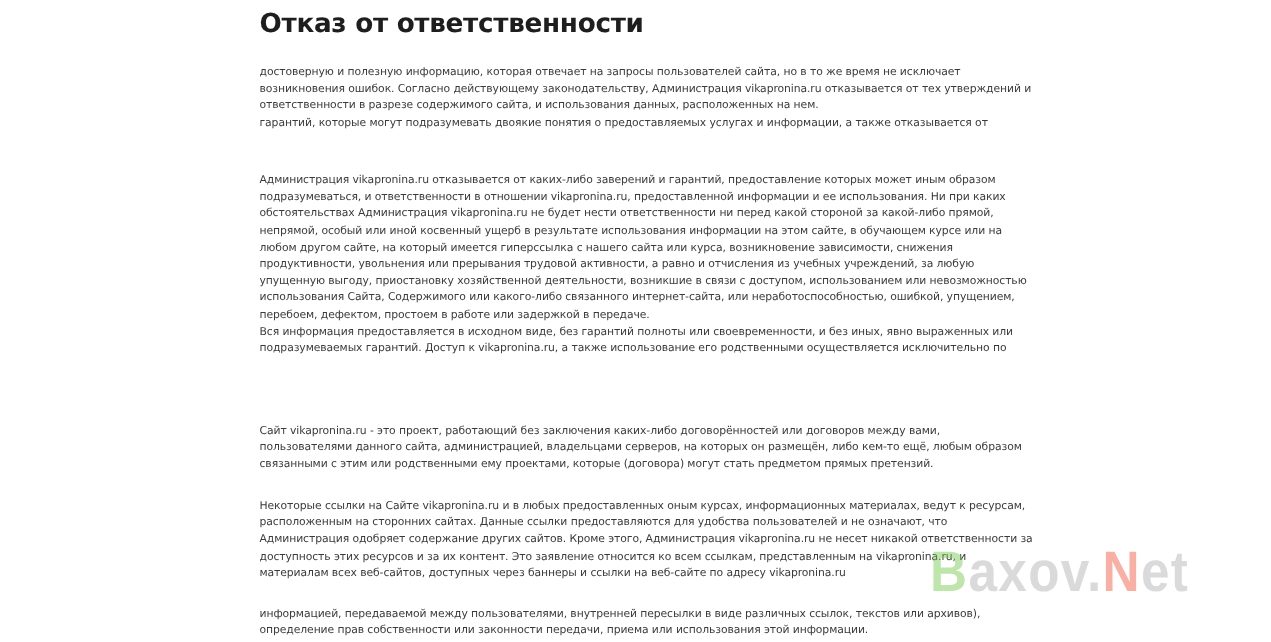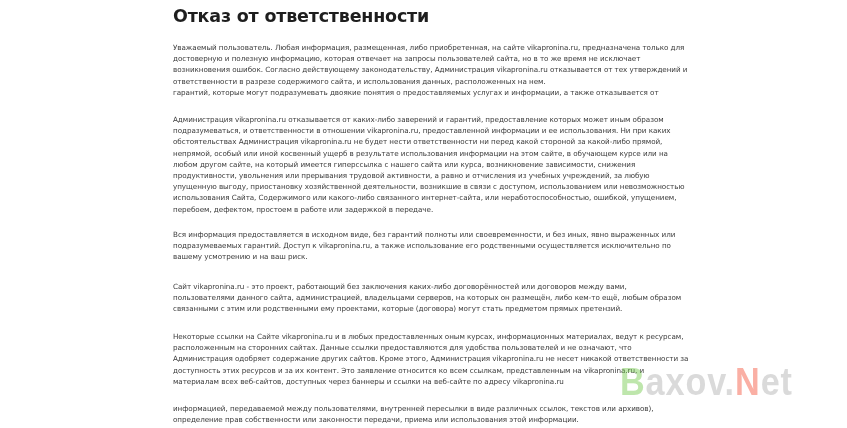--- a/index.html
+++ b/index.html
@@ -68,43 +68,41 @@
     .watermark .wm-b { color: rgba(110, 200, 70, 0.45); }
     .watermark .wm-n { color: rgba(245, 110, 90, 0.55); }
   </style>
 </head>
 <body>
 
 <div class="page">
   <h1 class="title">Отказ от ответственности</h1>
 
   <p class="para" style="top:42px;">
-    <span class="line">Уважаемый пользователь. Любая информация, размещенная, либо приобретенная, на сайте vikapronina.ru, предназначена только для</span>
     <span class="line">достоверную и полезную информацию, которая отвечает на запросы пользователей сайта, но в то же время не исключает</span>
     <span class="line">возникновения ошибок. Согласно действующему законодательству, Администрация vikapronina.ru отказывается от тех утверждений и</span>
     <span class="line">ответственности в разрезе содержимого сайта, и использования данных, расположенных на нем.</span>
     <span class="line">гарантий, которые могут подразумевать двоякие понятия о предоставляемых услугах и информации, а также отказывается от</span>
   </p>
 
   <p class="para" style="top:114px;">
     <span class="line">Администрация vikapronina.ru отказывается от каких-либо заверений и гарантий, предоставление которых может иным образом</span>
     <span class="line">подразумеваться, и ответственности в отношении vikapronina.ru, предоставленной информации и ее использования. Ни при каких</span>
     <span class="line">обстоятельствах Администрация vikapronina.ru не будет нести ответственности ни перед какой стороной за какой-либо прямой,</span>
     <span class="line">непрямой, особый или иной косвенный ущерб в результате использования информации на этом сайте, в обучающем курсе или на</span>
     <span class="line">любом другом сайте, на который имеется гиперссылка с нашего сайта или курса, возникновение зависимости, снижения</span>
     <span class="line">продуктивности, увольнения или прерывания трудовой активности, а равно и отчисления из учебных учреждений, за любую</span>
     <span class="line">упущенную выгоду, приостановку хозяйственной деятельности, возникшие в связи с доступом, использованием или невозможностью</span>
     <span class="line">использования Сайта, Содержимого или какого-либо связанного интернет-сайта, или неработоспособностью, ошибкой, упущением,</span>
     <span class="line">перебоем, дефектом, простоем в работе или задержкой в передаче.</span>
   </p>
 
-  <p class="para" style="top:229px;">
+  <p class="para" style="top:215px;">
     <span class="line">Вся информация предоставляется в исходном виде, без гарантий полноты или своевременности, и без иных, явно выраженных или</span>
     <span class="line">подразумеваемых гарантий. Доступ к vikapronina.ru, а также использование его родственными осуществляется исключительно по</span>
-    <span class="line">вашему усмотрению и на ваш риск.</span>
   </p>
 
   <p class="para" style="top:281px;">
     <span class="line">Сайт vikapronina.ru - это проект, работающий без заключения каких-либо договорённостей или договоров между вами,</span>
     <span class="line">пользователями данного сайта, администрацией, владельцами серверов, на которых он размещён, либо кем-то ещё, любым образом</span>
     <span class="line">связанными с этим или родственными ему проектами, которые (договора) могут стать предметом прямых претензий.</span>
   </p>
 
   <p class="para" style="top:331px;">
     <span class="line">Некоторые ссылки на Сайте vikapronina.ru и в любых предоставленных оным курсах, информационных материалах, ведут к ресурсам,</span>

